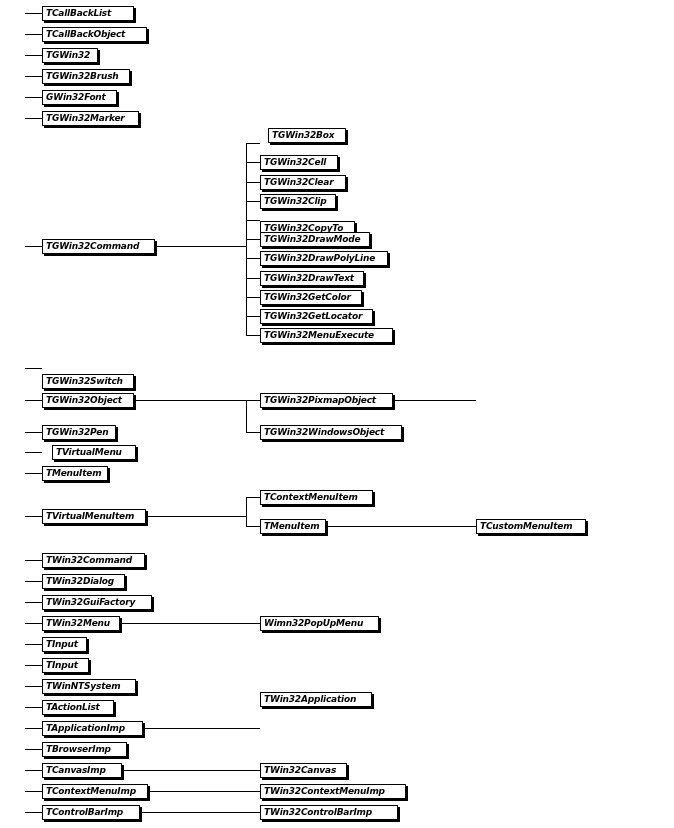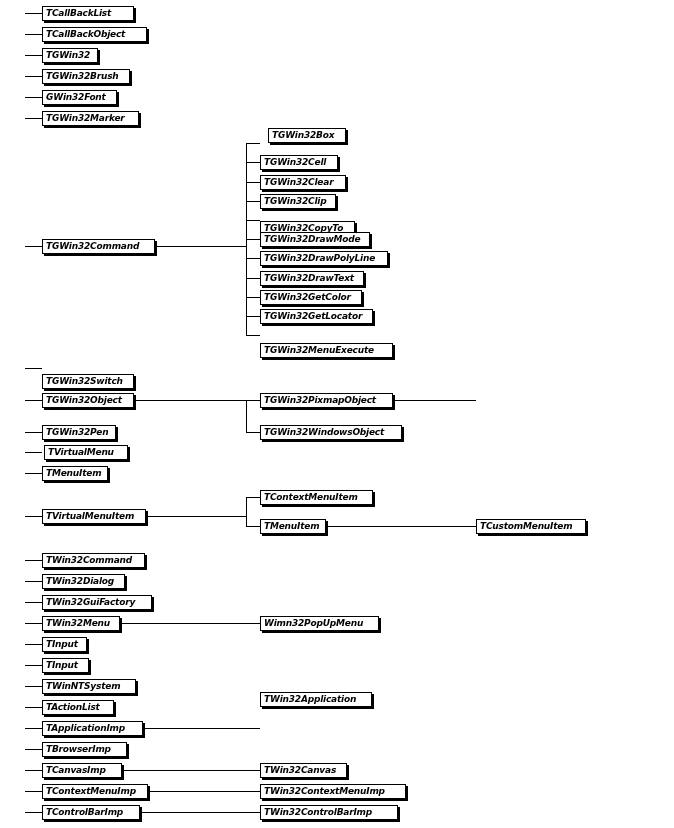--- a/index.html
+++ b/index.html
@@ -115,27 +115,27 @@
     <div class="node" style="left: 260px; top: 128px; width: 78px; margin-left: 8px;">TGWin32Box</div>
     <div class="node" style="left: 260px; top: 155px; width: 78px;">TGWin32Cell</div>
     <div class="node" style="left: 260px; top: 175px; width: 86px;">TGWin32Clear</div>
     <div class="node" style="left: 260px; top: 194px; width: 76px;">TGWin32Clip</div>
     <div class="node" style="left: 260px; top: 213px; width: 95px; margin-top: 8px;">TGWin32CopyTo</div>
     <div class="node" style="left: 260px; top: 232px; width: 110px;">TGWin32DrawMode</div>
     <div class="node" style="left: 260px; top: 251px; width: 128px;">TGWin32DrawPolyLine</div>
     <div class="node" style="left: 260px; top: 271px; width: 104px;">TGWin32DrawText</div>
     <div class="node" style="left: 260px; top: 290px; width: 102px;">TGWin32GetColor</div>
     <div class="node" style="left: 260px; top: 309px; width: 113px;">TGWin32GetLocator</div>
-    <div class="node" style="left: 260px; top: 343px; width: 133px;">TGWin32MenuExecute</div>
+    <div class="node" style="left: 260px; top: 328px; width: 133px;">TGWin32MenuExecute</div>
     <div class="node" style="left: 42px; top: 361px; width: 92px; margin-top: 13px;">TGWin32Switch</div>
     <div class="node" style="left: 42px; top: 393px; width: 92px;">TGWin32Object</div>
     <div class="node" style="left: 260px; top: 393px; width: 133px;">TGWin32PixmapObject</div>
     <div class="node" style="left: 260px; top: 425px; width: 142px;">TGWin32WindowsObject</div>
     <div class="node" style="left: 42px; top: 425px; width: 74px;">TGWin32Pen</div>
-    <div class="node" style="left: 44px; top: 445px; width: 84px;">TVirtualMenu</div>
+    <div class="node" style="left: 52px; top: 445px; width: 84px;">TVirtualMenu</div>
     <div class="node" style="left: 42px; top: 466px; width: 66px;">TMenuItem</div>
     <div class="node" style="left: 42px; top: 509px; width: 104px;">TVirtualMenuItem</div>
     <div class="node" style="left: 260px; top: 490px; width: 113px;">TContextMenuItem</div>
     <div class="node" style="left: 260px; top: 519px; width: 66px;">TMenuItem</div>
     <div class="node" style="left: 476px; top: 519px; width: 110px;">TCustomMenuItem</div>
     <div class="node" style="left: 42px; top: 553px; width: 103px;">TWin32Command</div>
     <div class="node" style="left: 42px; top: 574px; width: 83px;">TWin32Dialog</div>
     <div class="node" style="left: 42px; top: 595px; width: 110px;">TWin32GuiFactory</div>
     <div class="node" style="left: 42px; top: 616px; width: 78px;">TWin32Menu</div>
     <div class="node" style="left: 260px; top: 616px; width: 119px;">Wimn32PopUpMenu</div>

